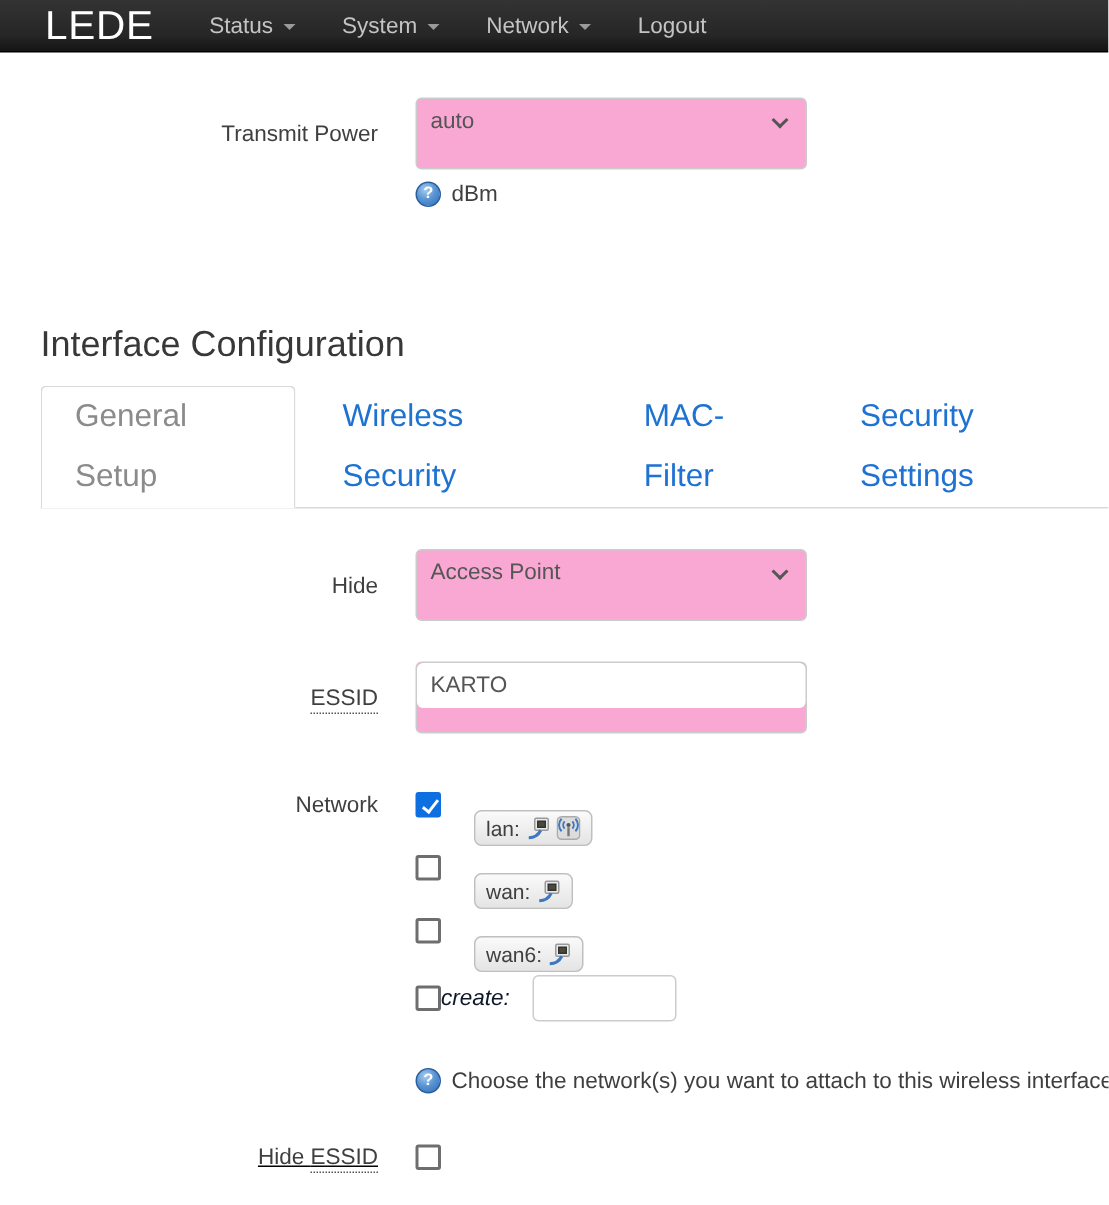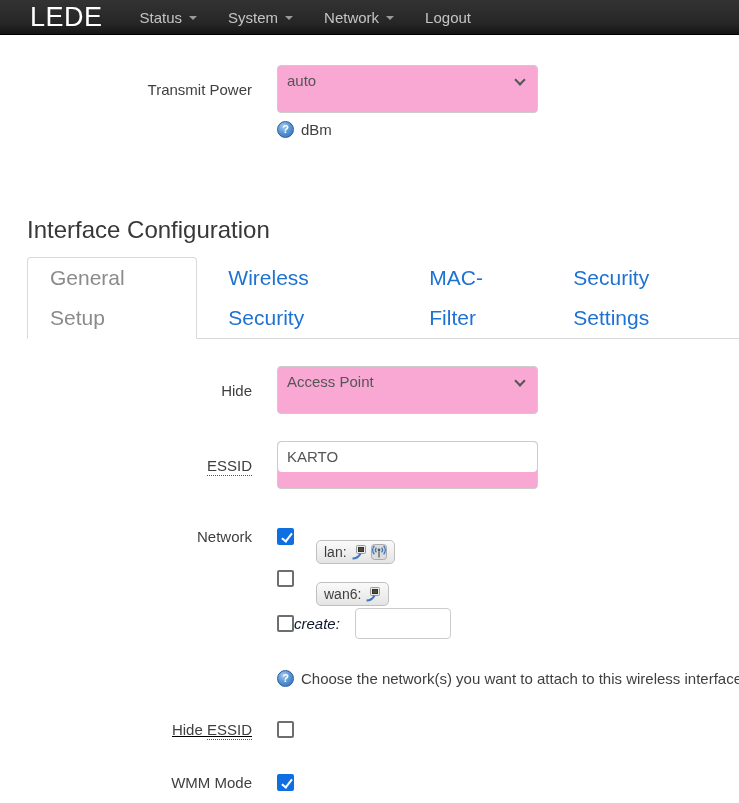--- a/index.html
+++ b/index.html
@@ -156,20 +156,31 @@
         <svg width="16" height="16" viewBox="0 0 16 16">
           <rect x="0.5" y="0.5" width="15" height="15" rx="3" fill="#dcdcdc" stroke="#aaa"></rect>
           <circle cx="8" cy="6" r="1.4" fill="#555"></circle>
           <path d="M8 7.5 L8 13.5" stroke="#777" stroke-width="1.6"></path>
           <path d="M5.4 3.6 a3.6 3.6 0 0 0 0 4.8 M10.6 3.6 a3.6 3.6 0 0 1 0 4.8" stroke="#3e77c0" stroke-width="1.3" fill="none"></path>
           <path d="M3.4 1.8 a6 6 0 0 0 0 8.4 M12.6 1.8 a6 6 0 0 1 0 8.4" stroke="#3e77c0" stroke-width="1.3" fill="none"></path>
         </svg>
       </span>
     </div>
 
+    <div class="net-opt">
+      <span class="cb"></span>
+      <span class="net-badge">
+        <span>wan:</span>
+        <svg width="16" height="16" viewBox="0 0 16 16">
+          <rect x="5.5" y="1.5" width="9" height="8" rx="1" fill="#e9e9e9" stroke="#9a9a9a"></rect>
+          <rect x="7.5" y="3.5" width="5" height="4" fill="#4a4a38" stroke="#333"></rect>
+          <path d="M1.5 14.5 C5 14.5 8 12.5 9.5 9.5" stroke="#3e77c0" stroke-width="2" fill="none"></path>
+        </svg>
+      </span>
+    </div>
 
     <div class="net-opt">
       <span class="cb"></span>
       <span class="net-badge">
         <span>wan6:</span>
         <svg width="16" height="16" viewBox="0 0 16 16">
           <rect x="5.5" y="1.5" width="9" height="8" rx="1" fill="#e9e9e9" stroke="#9a9a9a"></rect>
           <rect x="7.5" y="3.5" width="5" height="4" fill="#4a4a38" stroke="#333"></rect>
           <path d="M1.5 14.5 C5 14.5 8 12.5 9.5 9.5" stroke="#3e77c0" stroke-width="2" fill="none"></path>
         </svg>

